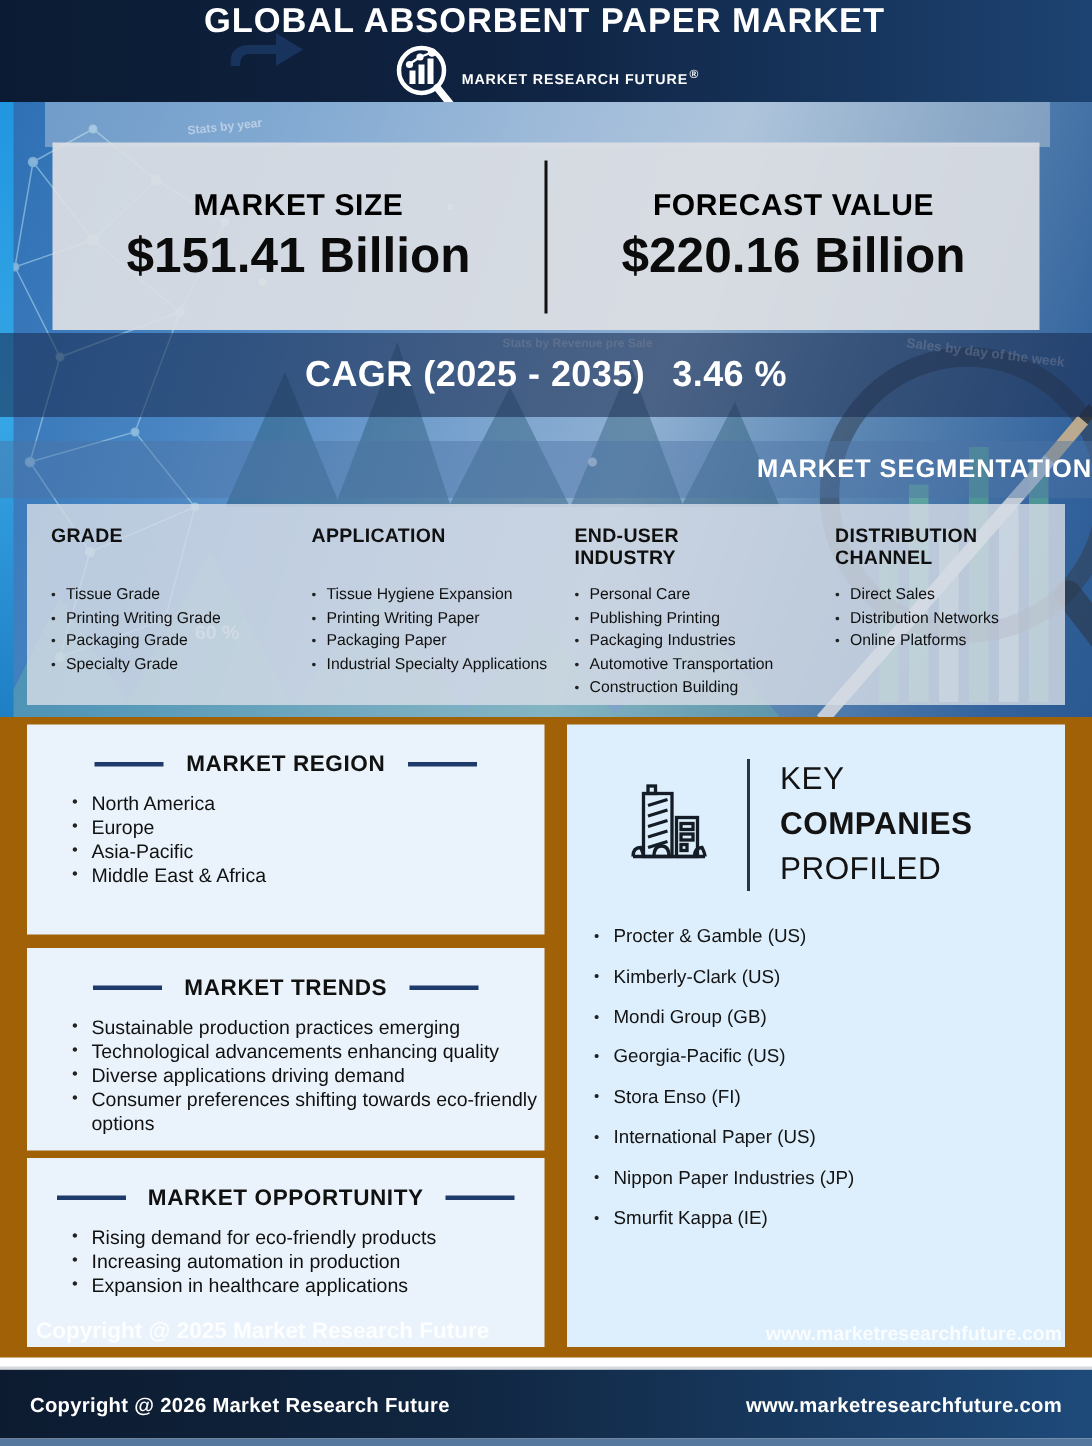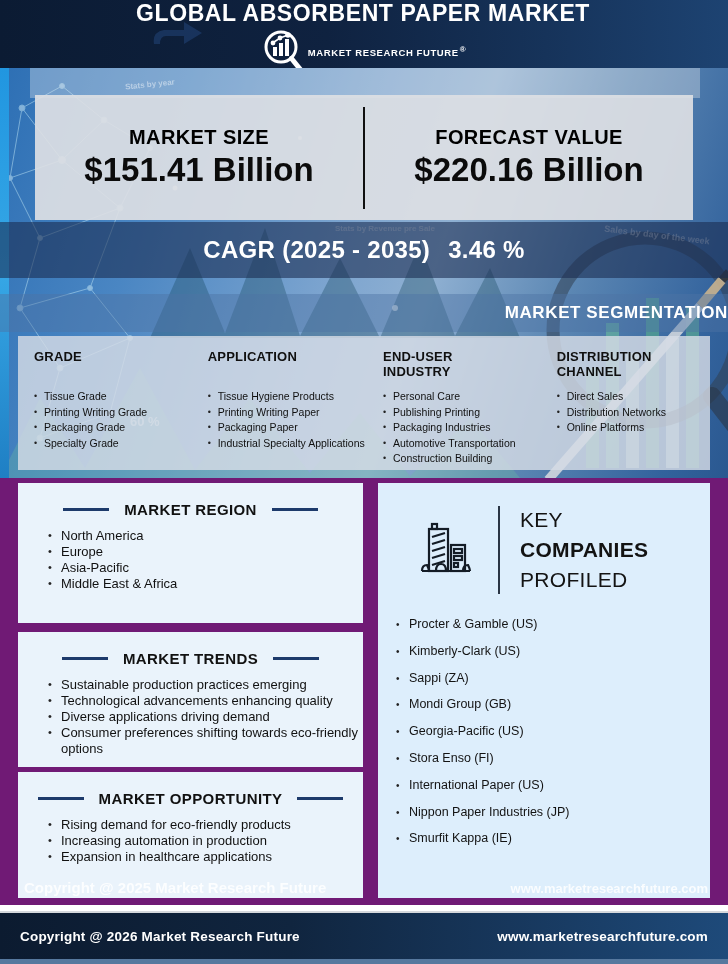--- a/index.html
+++ b/index.html
@@ -43,21 +43,21 @@
                background:rgba(213,220,229,0.82); display:grid;
                grid-template-columns:1.04fr 1.05fr 1.04fr 0.93fr; padding:13px 6px 8px 8px; }
   .seg-col { padding:0 4px 0 8px; }
   .seg-heading { font-size:13px; font-weight:bold; color:#101010; line-height:15px; letter-spacing:0.2px;
                  height:34px; margin-bottom:6px; }
   .seg-list { list-style:none; }
   .seg-list li { position:relative; font-size:10.5px; color:#101010; line-height:15.5px; padding-left:10px; }
   .seg-list li::before { content:"•"; position:absolute; left:0; top:0; font-size:9px; color:#222; }
 
   
-  .lower { position:relative; height:427px; background:#701a75; }
+  .lower { position:relative; height:427px; background:#a16207; }
   .card { position:absolute; background:#eaf3fb; }
   .card-region { left:18px; width:345px; top:5px; height:140px; }
   .card-trends { left:18px; width:345px; top:154px; height:135px; }
   .card-opportunity { left:18px; width:345px; top:294px; height:126px; }
   .card-companies { left:378px; width:332px; top:5px; height:415px; background:#ddeefc; }
 
   .card-title-row { display:flex; align-items:center; justify-content:center; padding-top:18px; }
   .dash { width:46px; height:3px; background:#1d3a6b; }
   .card-title { font-size:15px; font-weight:bold; color:#111; letter-spacing:0.4px; margin:0 15px; }
   .card-list { list-style:none; margin:10px 0 0 30px; }
@@ -193,21 +193,21 @@
         <ul class="seg-list">
             <li>Tissue Grade</li>
             <li>Printing Writing Grade</li>
             <li>Packaging Grade</li>
             <li>Specialty Grade</li>
           </ul>
       </div>
       <div class="seg-col">
         <div class="seg-heading">APPLICATION</div>
         <ul class="seg-list">
-            <li>Tissue Hygiene Products</li>
+            <li>Tissue Hygiene Expansion</li>
             <li>Printing Writing Paper</li>
             <li>Packaging Paper</li>
             <li>Industrial Specialty Applications</li>
           </ul>
       </div>
       <div class="seg-col">
         <div class="seg-heading" style="width:90px;">END-USER INDUSTRY</div>
         <ul class="seg-list">
             <li>Personal Care</li>
             <li>Publishing Printing</li>
@@ -288,21 +288,20 @@
         <div class="companies-divider"></div>
         <div class="companies-title">
           <div>KEY</div>
           <div class="bold">COMPANIES</div>
           <div>PROFILED</div>
         </div>
       </div>
       <ul class="companies-list">
           <li>Procter &amp; Gamble (US)</li>
           <li>Kimberly-Clark (US)</li>
-          <li>Sappi (ZA)</li>
           <li>Mondi Group (GB)</li>
           <li>Georgia-Pacific (US)</li>
           <li>Stora Enso (FI)</li>
           <li>International Paper (US)</li>
           <li>Nippon Paper Industries (JP)</li>
           <li>Smurfit Kappa (IE)</li>
         </ul>
     </div>
 
     <div class="watermark-copyright">Copyright @ 2025 Market Research Future</div>

